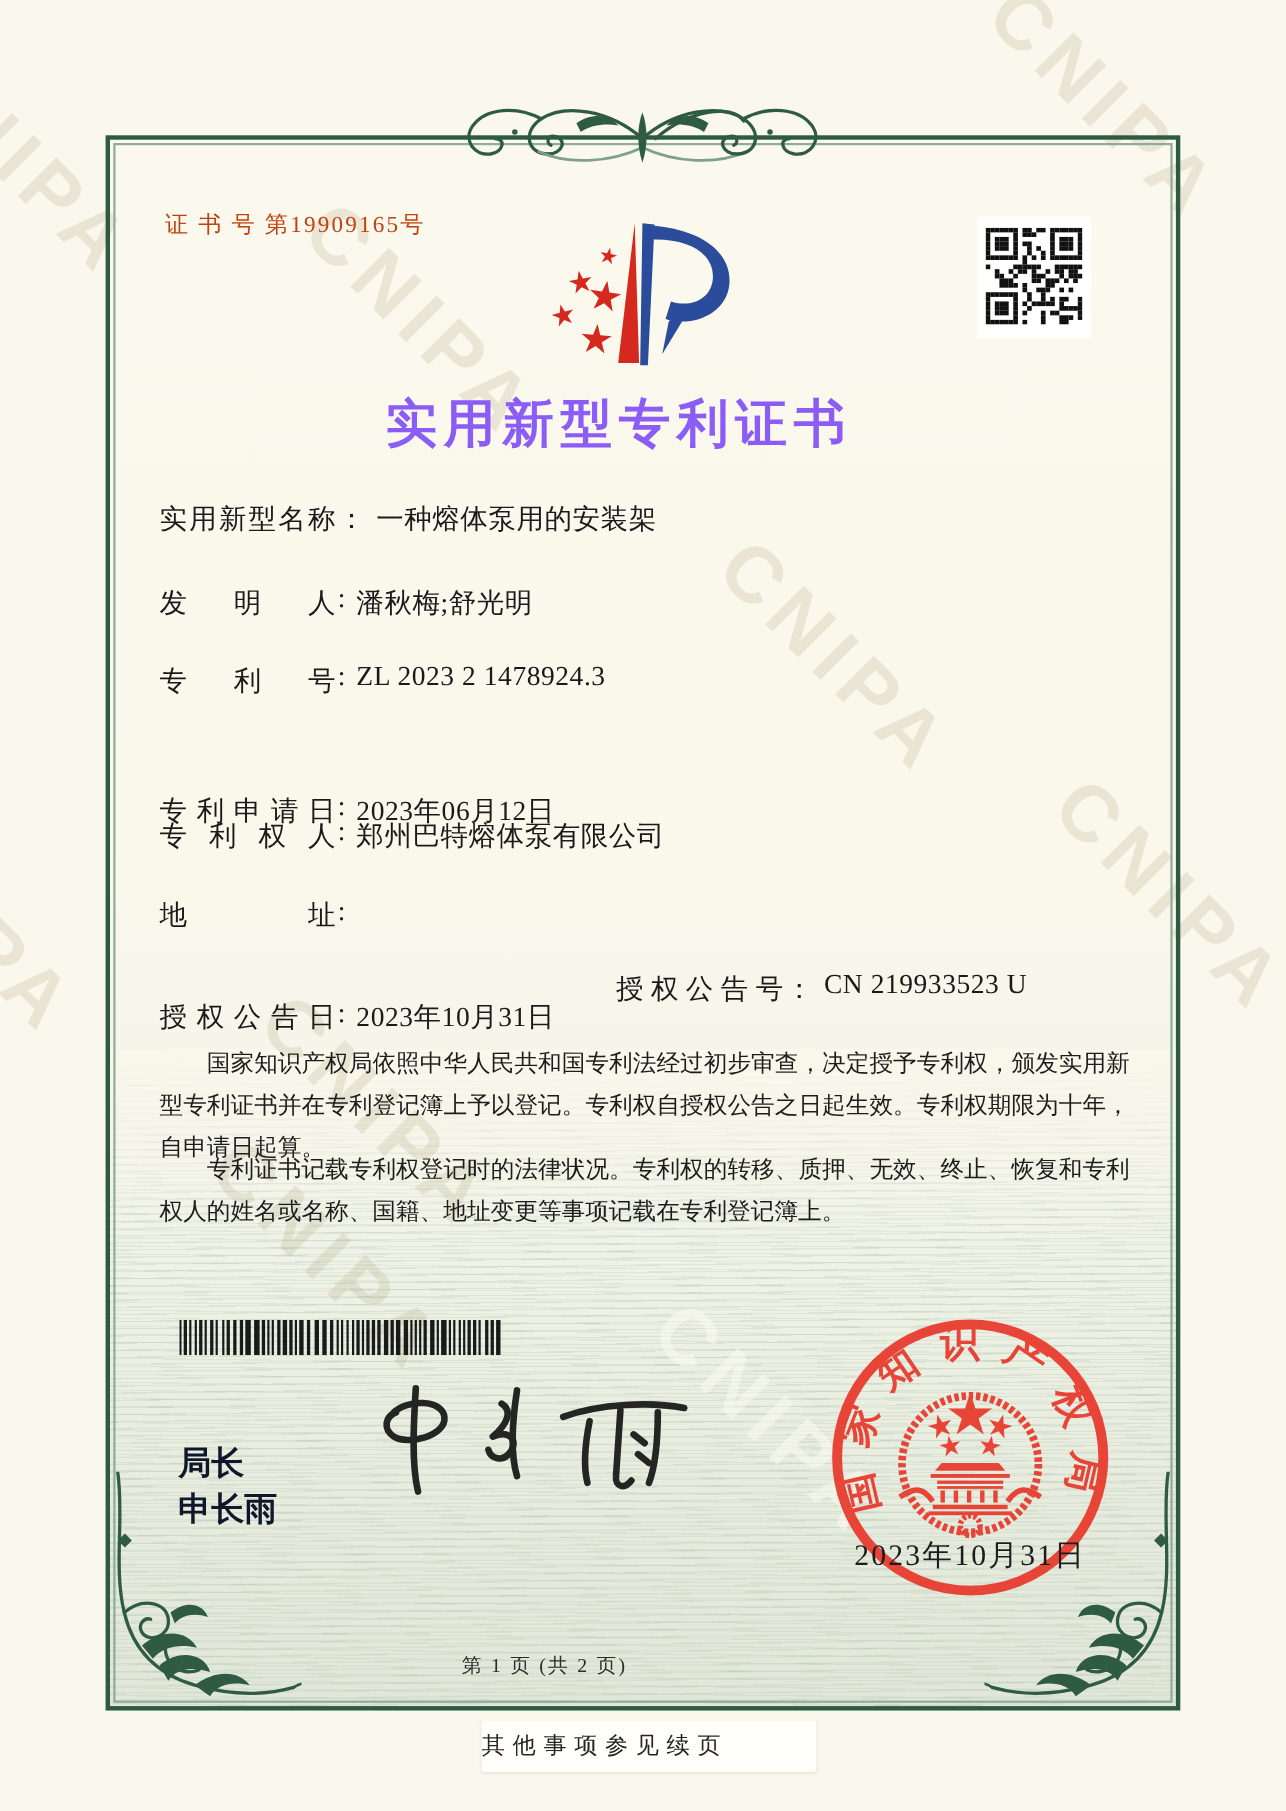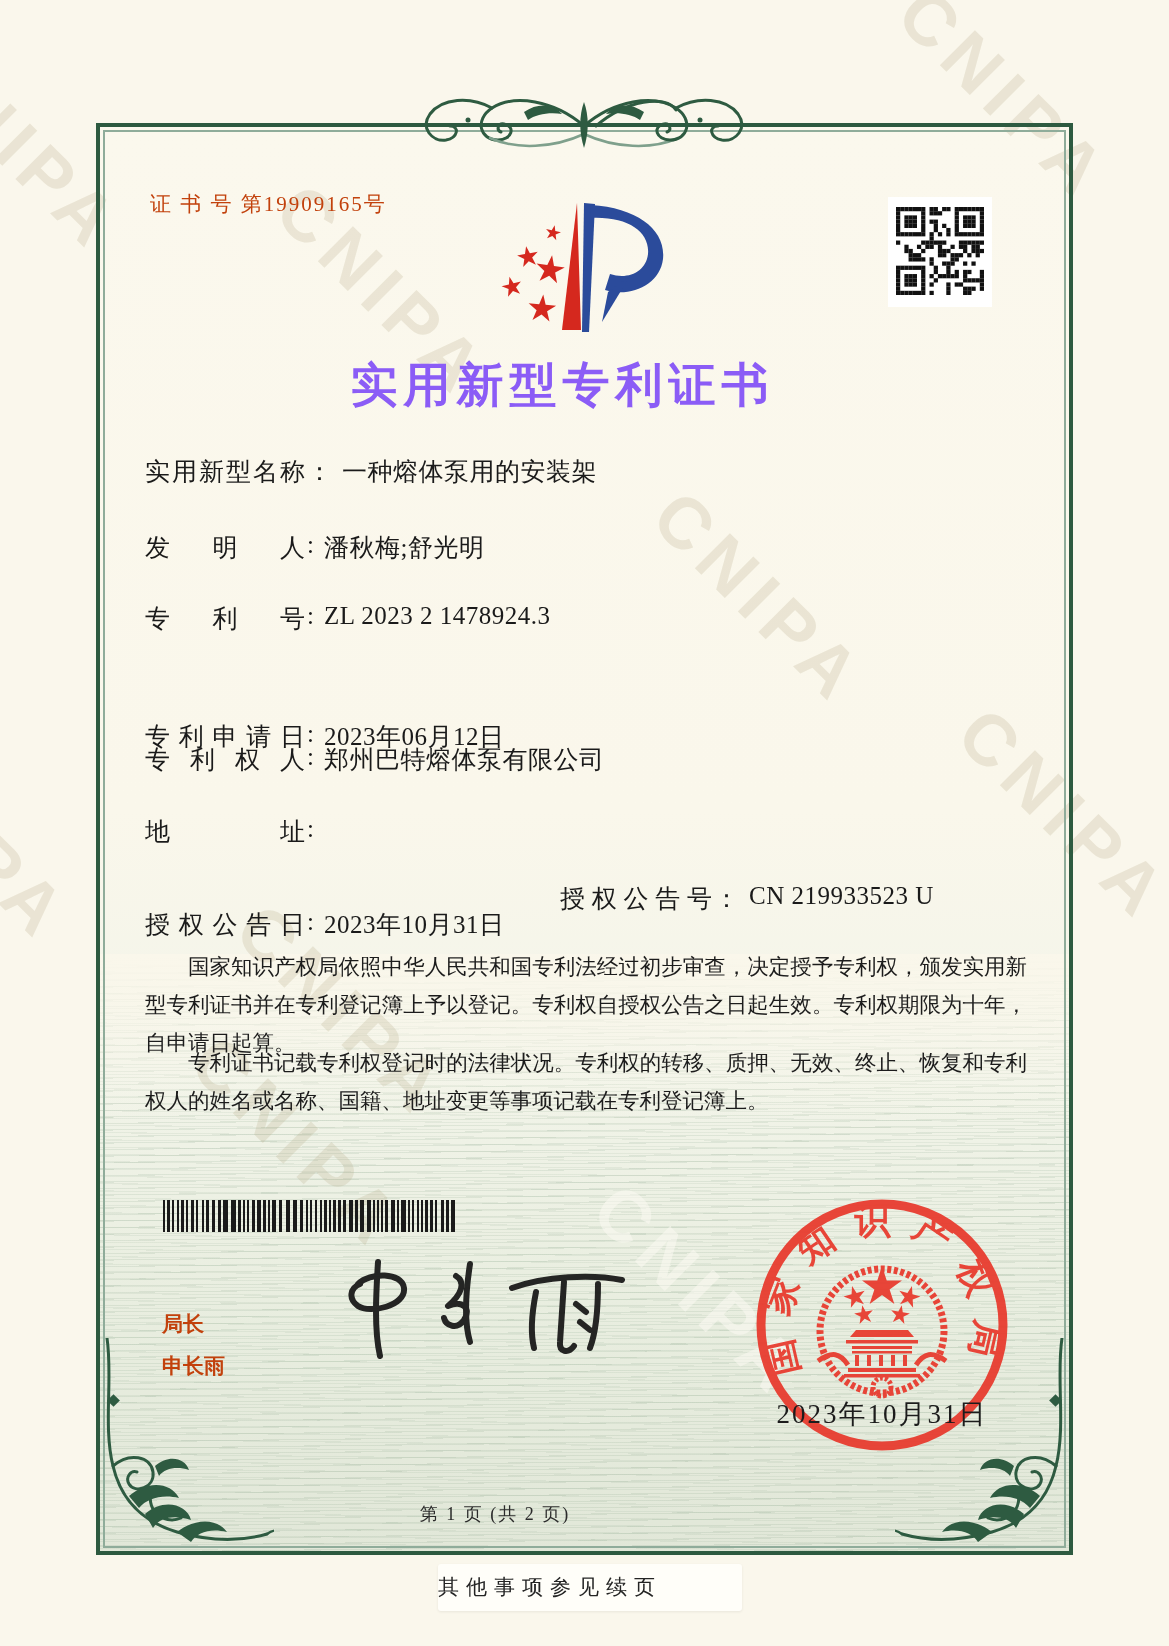--- a/index.html
+++ b/index.html
@@ -48,21 +48,21 @@
   .r-name{top:455px;} .r-inv{top:531px;} .r-pat{top:602px;} .r-fil{top:672px;margin-top:48px;}
   .r-own{top:743px;} .r-addr{top:815px;} .r-grant{top:882px;margin-top:26px;} .r-grantno{top:882px;left:560px;}
   .r-addr .val{width:710px;word-break:break-all;line-height:33px;}
   .r-grantno .lbl{width:152px;}
 
   .para{position:absolute;left:145px;width:882px;font-size:21.5px;line-height:38px;
         text-align:justify;text-indent:2em;color:#1c1c1c;}
   .p1{top:948px;} .p2{top:1044px;}
 
   .director{position:absolute;left:162px;font-family:Liberation Mono, monospace;
-            font-weight:600;font-size:21px;color:#c2410c;}
+            font-weight:600;font-size:30px;color:#0f172a;}
   .d1{top:1310px;} .d2{top:1352px;}
 
   .seal-date{position:absolute;left:757px;top:1396px;width:250px;text-align:center;
              font-size:27px;letter-spacing:2px;color:#1c1c1c;font-weight:500;}
   .page-info{position:absolute;left:96px;top:1502px;width:798px;text-align:center;
              font-size:18px;color:#2b2b2b;letter-spacing:2px;}
   .cont-box{position:absolute;left:438px;top:1564px;width:304px;height:47px;background:#FFFEF9;
             border-radius:3px;box-shadow:0 1px 3px rgba(0,0,0,0.07);
             text-align:left;line-height:47px;font-size:21px;letter-spacing:7px;color:#242424;}
 </style>

